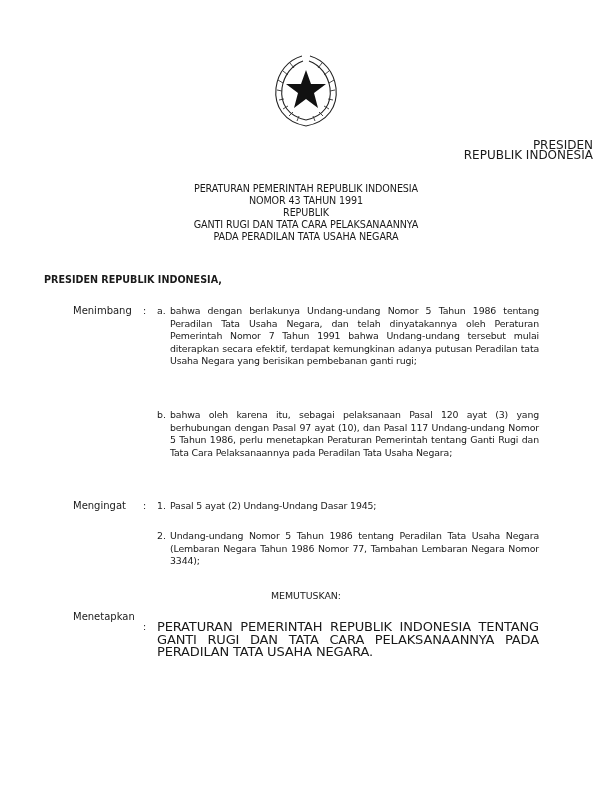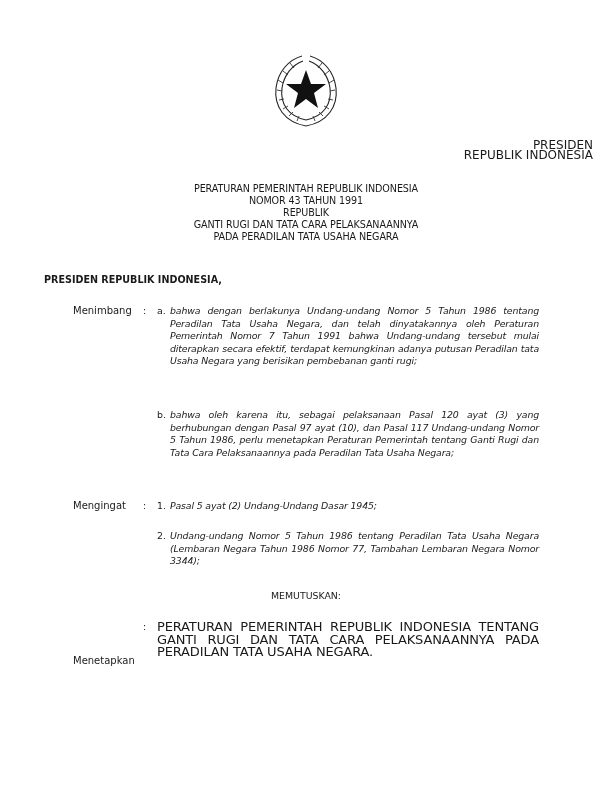--- a/index.html
+++ b/index.html
@@ -9,21 +9,21 @@
   .emblem-caption { position:absolute; left:0; width:593px; text-align:right;
          font-size:12px; line-height:9px; top:140px; }
   .title { position:absolute; left:0; width:612px; text-align:center;
          font-size:9.6px; font-weight:normal; line-height:12px; top:183px; letter-spacing:-0.1px; }
   .heading2 { position:absolute; left:0; width:612px; text-align:left;
          font-size:9.6px; font-weight:bold; top:274px;margin-left:44px; }
   .label { position:absolute; left:73px; font-size:10px; }
   .colon { position:absolute; left:143px; font-size:9.4px; }
   .marker { position:absolute; left:157px; font-size:9.4px; }
   .para { position:absolute; left:170px; width:369px; font-size:9.4px; line-height:12.6px;
-          text-align:justify; letter-spacing:-0.15px;font-style:italic; }
+          text-align:justify; letter-spacing:-0.15px; }
   .para-wide { position:absolute; left:157px; width:382px; font-size:13px; line-height:12.6px;
           text-align:justify; letter-spacing:-0.15px; }
   .center { position:absolute; left:0; width:612px; text-align:center; font-size:9.4px; }
 </style>
 </head>
 <body>
 
 <div class="emblem">
   <svg width="72" height="80" viewBox="0 0 72 80">
     <g fill="none" stroke="#222" stroke-width="1.1">
@@ -78,15 +78,15 @@
 <div class="label" style="top:500px">Mengingat</div>
 <div class="colon" style="top:500px">:</div>
 <div class="marker" style="top:500px">1.</div>
 <div class="para" style="top:500px">Pasal 5 ayat (2) Undang-Undang Dasar 1945;</div>
 
 <div class="marker" style="top:530px">2.</div>
 <div class="para" style="top:530px">Undang-undang Nomor 5 Tahun 1986 tentang Peradilan Tata Usaha Negara (Lembaran Negara Tahun 1986 Nomor 77, Tambahan Lembaran Negara Nomor 3344);</div>
 
 <div class="center" style="top:590px">MEMUTUSKAN:</div>
 
-<div class="label" style="top:655px">Menetapkan</div>
+<div class="label" style="top:611px">Menetapkan</div>
 <div class="colon" style="top:621px">:</div>
 <div class="para-wide" style="top:621px">PERATURAN PEMERINTAH REPUBLIK INDONESIA TENTANG GANTI RUGI DAN TATA CARA PELAKSANAANNYA PADA PERADILAN TATA USAHA NEGARA.</div>
 
 </body></html>

